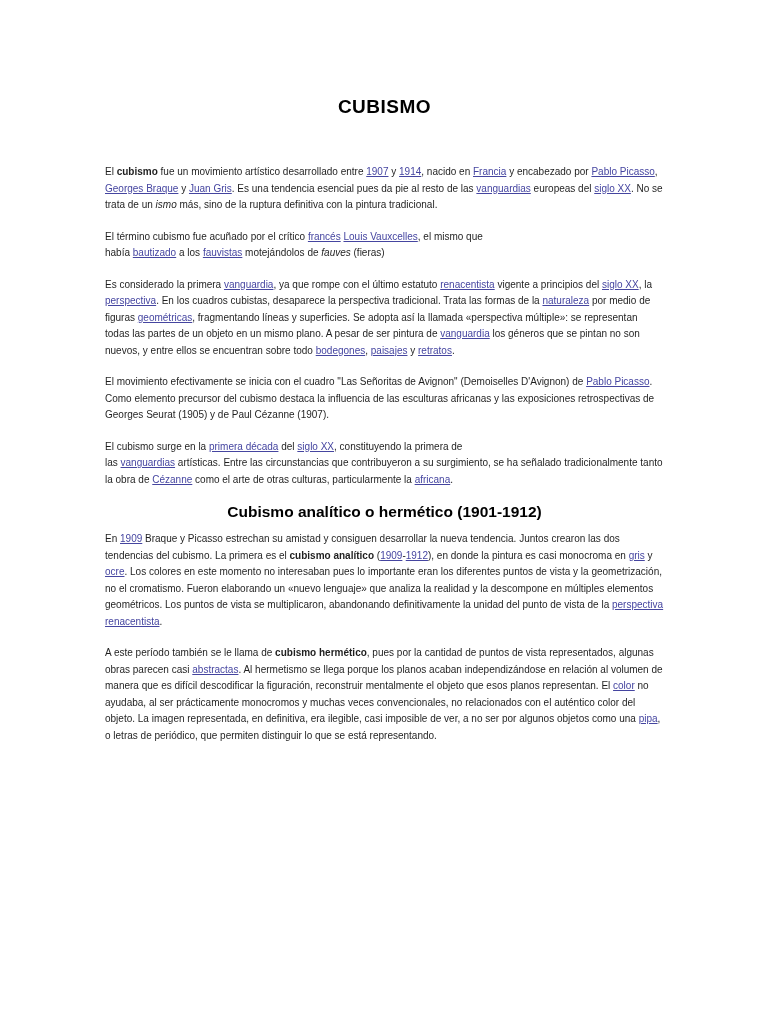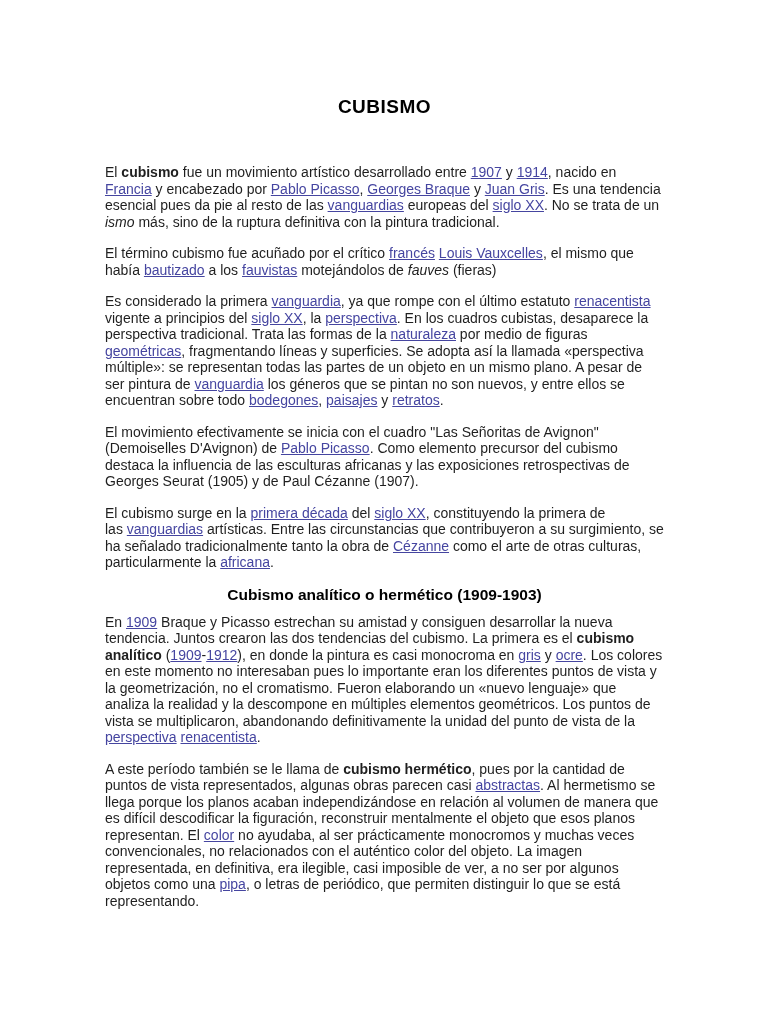--- a/index.html
+++ b/index.html
@@ -23,21 +23,21 @@
   }
   .doc-title {
     font-size: 19px;
     font-weight: bold;
     color: #000000;
     text-align: center;
     letter-spacing: 0.5px;
     margin: 0 0 46px 0;
   }
   .para {
-    font-size: 14px;
+    font-size: 10px;
     line-height: 16.5px;
     margin: 0 0 15px 0;
     text-align: left;
     color: #1f1f1f;
   }
   .doc-heading {
     font-size: 15.5px;
     font-weight: bold;
     color: #000000;
     text-align: center;
@@ -63,19 +63,19 @@
   <p class="para"><span>El </span><span class="bold">cubismo</span><span> fue un movimiento artístico desarrollado entre </span><a href="#" class="doc-link">1907</a><span> y </span><a href="#" class="doc-link">1914</a><span>, nacido en </span><a href="#" class="doc-link">Francia</a><span> y encabezado por </span><a href="#" class="doc-link">Pablo Picasso</a><span>, </span><a href="#" class="doc-link">Georges Braque</a><span> y </span><a href="#" class="doc-link">Juan Gris</a><span>. Es una tendencia esencial pues da pie al resto de las </span><a href="#" class="doc-link">vanguardias</a><span> europeas del </span><a href="#" class="doc-link">siglo XX</a><span>. No se trata de un </span><span class="italic">ismo</span><span> más, sino de la ruptura definitiva con la pintura tradicional.</span></p>
 
   <p class="para"><span>El término cubismo fue acuñado por el crítico </span><a href="#" class="doc-link">francés</a><span> </span><a href="#" class="doc-link">Louis Vauxcelles</a><span>, el mismo que</span><br><span>había </span><a href="#" class="doc-link">bautizado</a><span> a los </span><a href="#" class="doc-link">fauvistas</a><span> motejándolos de </span><span class="italic">fauves</span><span> (fieras)</span></p>
 
   <p class="para"><span>Es considerado la primera </span><a href="#" class="doc-link">vanguardia</a><span>, ya que rompe con el último estatuto </span><a href="#" class="doc-link">renacentista</a><span> vigente a principios del </span><a href="#" class="doc-link">siglo XX</a><span>, la </span><a href="#" class="doc-link">perspectiva</a><span>. En los cuadros cubistas, desaparece la perspectiva tradicional. Trata las formas de la </span><a href="#" class="doc-link">naturaleza</a><span> por medio de figuras </span><a href="#" class="doc-link">geométricas</a><span>, fragmentando líneas y superficies. Se adopta así la llamada «perspectiva múltiple»: se representan todas las partes de un objeto en un mismo plano.  A pesar de ser pintura de </span><a href="#" class="doc-link">vanguardia</a><span> los géneros que se pintan no son nuevos, y entre ellos se encuentran sobre todo </span><a href="#" class="doc-link">bodegones</a><span>, </span><a href="#" class="doc-link">paisajes</a><span> y </span><a href="#" class="doc-link">retratos</a><span>.</span></p>
 
   <p class="para"><span>El movimiento efectivamente se inicia con el cuadro "Las Señoritas de Avignon" (Demoiselles D'Avignon) de </span><a href="#" class="doc-link">Pablo Picasso</a><span>. Como elemento precursor del cubismo destaca la influencia de las esculturas africanas y las exposiciones retrospectivas de Georges Seurat (1905) y de Paul Cézanne (1907).</span></p>
 
   <p class="para"><span>El cubismo surge en la </span><a href="#" class="doc-link">primera década</a><span> del </span><a href="#" class="doc-link">siglo XX</a><span>, constituyendo la primera de</span><br><span>las </span><a href="#" class="doc-link">vanguardias</a><span> artísticas. Entre las circunstancias que contribuyeron a su surgimiento, se ha señalado tradicionalmente tanto la obra de </span><a href="#" class="doc-link">Cézanne</a><span> como el arte de otras culturas, particularmente la </span><a href="#" class="doc-link">africana</a><span>.</span></p>
 
-  <h2 class="doc-heading">Cubismo analítico o hermético (1909-1903)</h2>
+  <h2 class="doc-heading">Cubismo analítico o hermético (1901-1912)</h2>
 
   <p class="para"><span>En </span><a href="#" class="doc-link">1909</a><span> Braque y Picasso estrechan su amistad y consiguen desarrollar la nueva tendencia. Juntos crearon las dos tendencias del cubismo. La primera es el </span><span class="bold">cubismo analítico</span><span> (</span><a href="#" class="doc-link">1909</a><span>-</span><a href="#" class="doc-link">1912</a><span>), en donde la pintura es casi monocroma en </span><a href="#" class="doc-link">gris</a><span> y </span><a href="#" class="doc-link">ocre</a><span>. Los colores en este momento no interesaban pues lo importante eran los diferentes puntos de vista y la geometrización, no el cromatismo. Fueron elaborando un «nuevo lenguaje» que analiza la realidad y la descompone en múltiples elementos geométricos. Los puntos de vista se multiplicaron, abandonando definitivamente la unidad del punto de vista de la </span><a href="#" class="doc-link">perspectiva</a><span> </span><a href="#" class="doc-link">renacentista</a><span>.</span></p>
 
   <p class="para"><span>A este período también se le llama de </span><span class="bold">cubismo hermético</span><span>, pues por la cantidad de puntos de vista representados, algunas obras parecen casi </span><a href="#" class="doc-link">abstractas</a><span>. Al hermetismo se llega porque los planos acaban independizándose en relación al volumen de manera que es difícil descodificar la figuración, reconstruir mentalmente el objeto que esos planos representan. El </span><a href="#" class="doc-link">color</a><span> no ayudaba, al ser prácticamente monocromos y muchas veces convencionales, no relacionados con el auténtico color del objeto. La imagen representada, en definitiva, era ilegible, casi imposible de ver, a no ser por algunos objetos como una </span><a href="#" class="doc-link">pipa</a><span>, o letras de periódico, que permiten distinguir lo que se está representando.</span></p>
 
 </div>
 
 </body></html>

